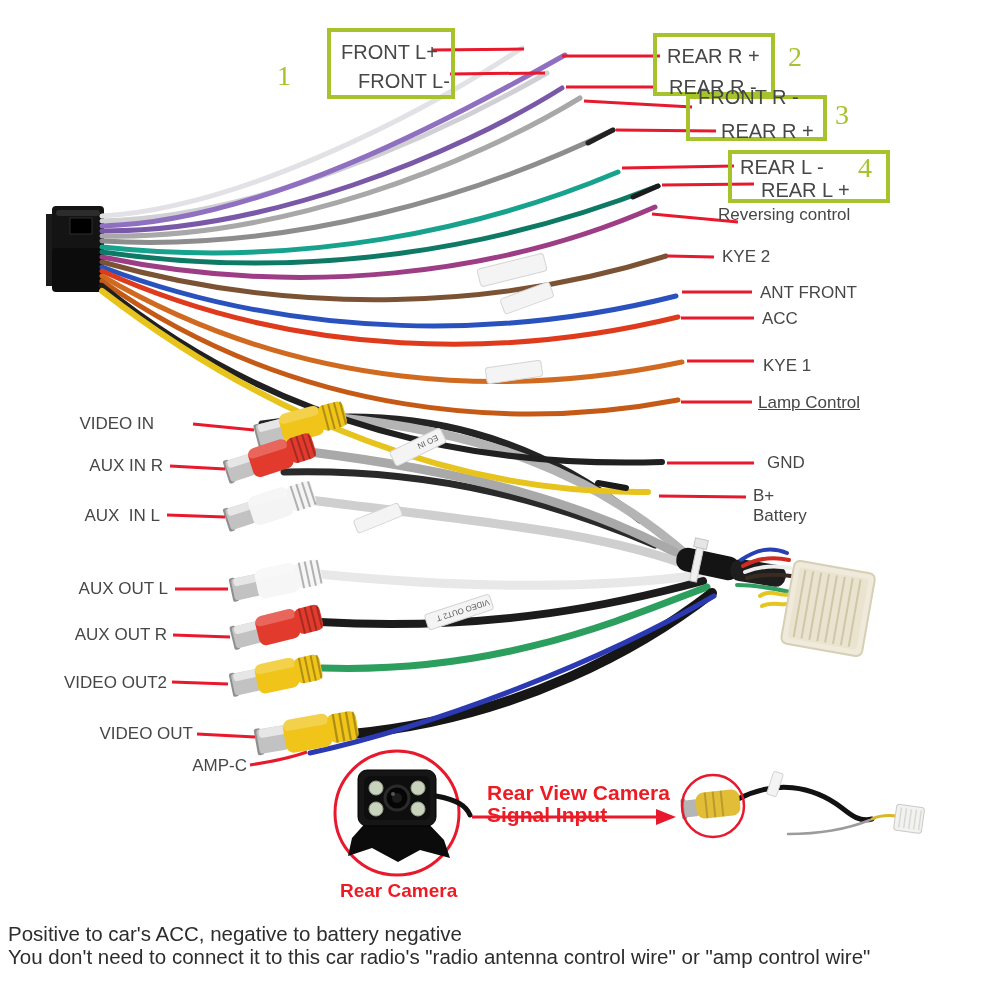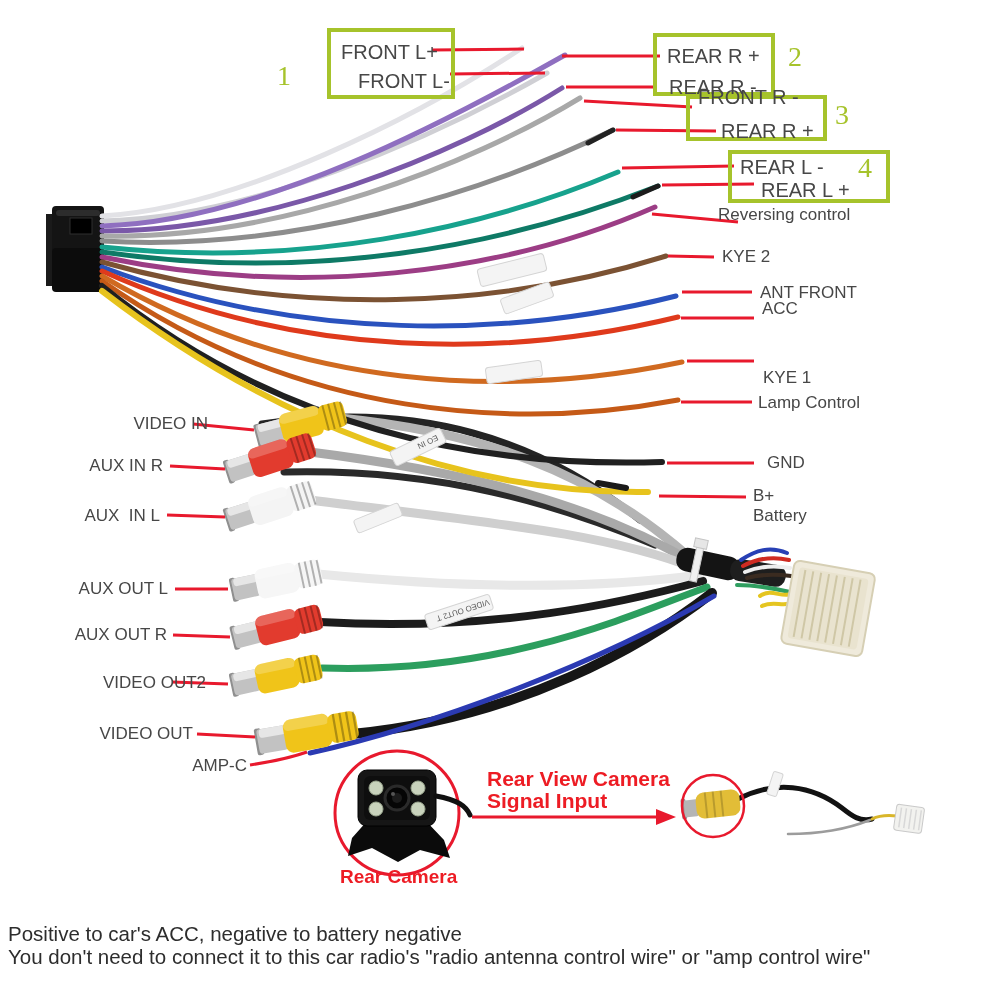--- a/index.html
+++ b/index.html
@@ -4,21 +4,21 @@
 <style>
   html,body{margin:0;padding:0;background:#ffffff;}
   #stage{position:relative;width:1000px;height:1000px;background:#ffffff;overflow:hidden;
          font-family:"Liberation Sans",sans-serif;}
   #art{position:absolute;left:0;top:0;width:1000px;height:1000px;}
   .lbl{position:absolute;font-size:17px;color:var(--label-gray,#474747);white-space:pre;line-height:20px;}
   .lbl.right-align{text-align:right;}
   .boxlbl{position:absolute;font-size:20px;color:var(--label-gray,#474747);white-space:pre;}
   .gbox{position:absolute;border:4px solid var(--accent-green,#a6c32b);box-sizing:border-box;}
   .num{position:absolute;font-family:"Liberation Serif",serif;font-size:28px;color:var(--accent-green,#a6c32b);}
-  .redtxt{position:absolute;color:var(--annotation-red,#ed1c24);font-weight:bold;}
+  .redtxt{position:absolute;color:var(--annotation-red,#ed1c24);font-weight:bold;margin-top:14px;}
   .cam-caption{font-size:19px;}
   .cam-note{font-size:21px;line-height:22px;}
   .foot{position:absolute;left:8px;width:992px;font-size:20.5px;color:var(--footer-black,#2d2d2d);white-space:pre;}
   .leader{stroke:var(--leader-red,#e8192d);stroke-width:3;fill:none;}
   .wire{fill:none;stroke-linecap:round;}
   .tag{fill:#f4f4f4;stroke:#d4d4d4;stroke-width:1;}
   .tagtxt{font-family:"Liberation Sans",sans-serif;font-size:8px;fill:#5a5a5a;}
 </style>
 </head>
 <body>
@@ -220,33 +220,33 @@
 <div class="num" style="left:835px;top:99px;">3</div>
 
 <div class="gbox" style="left:728px;top:150px;width:162px;height:53px;"></div>
 <div class="boxlbl" style="left:740px;top:156px;text-align:center;">REAR L -</div>
 <div class="boxlbl" style="left:761px;top:179px;">REAR L +</div>
 <div class="num" style="left:858px;top:152px;">4</div>
 
 <div class="lbl" style="left:718px;top:205px;">Reversing control</div>
 <div class="lbl" style="left:722px;top:247px;">KYE 2</div>
 <div class="lbl" style="left:760px;top:283px;">ANT FRONT</div>
-<div class="lbl" style="left:762px;top:299px;">ACC</div>
-<div class="lbl" style="left:763px;top:368px;">KYE 1</div>
-<div class="lbl" style="left:758px;top:393px;">Lamp Control</div>
+<div class="lbl" style="left:762px;top:309px;">ACC</div>
+<div class="lbl" style="left:763px;top:356px;">KYE 1</div>
+<div class="lbl" style="left:758px;top:393px;text-decoration:underline;">Lamp Control</div>
 <div class="lbl" style="left:767px;top:453px;">GND</div>
 <div class="lbl" style="left:753px;top:486px;">B+</div>
 <div class="lbl" style="left:753px;top:506px;">Battery</div>
 
-<div class="lbl right-align" style="right:792px;top:414px;">VIDEO IN</div>
+<div class="lbl right-align" style="right:846px;top:414px;">VIDEO IN</div>
 <div class="lbl right-align" style="right:837px;top:456px;">AUX IN R</div>
 <div class="lbl right-align" style="right:840px;top:506px;">AUX  IN L</div>
 <div class="lbl right-align" style="right:832px;top:579px;">AUX OUT L</div>
 <div class="lbl right-align" style="right:833px;top:625px;">AUX OUT R</div>
-<div class="lbl right-align" style="right:794px;top:673px;text-align:center;">VIDEO OUT2</div>
+<div class="lbl right-align" style="right:833px;top:673px;text-align:center;">VIDEO OUT2</div>
 <div class="lbl right-align" style="right:807px;top:724px;">VIDEO OUT</div>
 <div class="lbl right-align" style="right:753px;top:756px;">AMP-C</div>
 
 <div class="redtxt cam-note" style="left:487px;top:768px;">Rear View Camera</div>
 <div class="redtxt cam-note" style="left:487px;top:790px;">Signal Input</div>
 <div class="redtxt cam-caption" style="left:340px;top:866px;">Rear Camera</div>
 
 <div class="foot" style="top:922px;">Positive to car's ACC, negative to battery negative</div>
 <div class="foot" style="top:945px;">You don't need to connect it to this car radio's "radio antenna control wire" or "amp control wire"</div>
 

